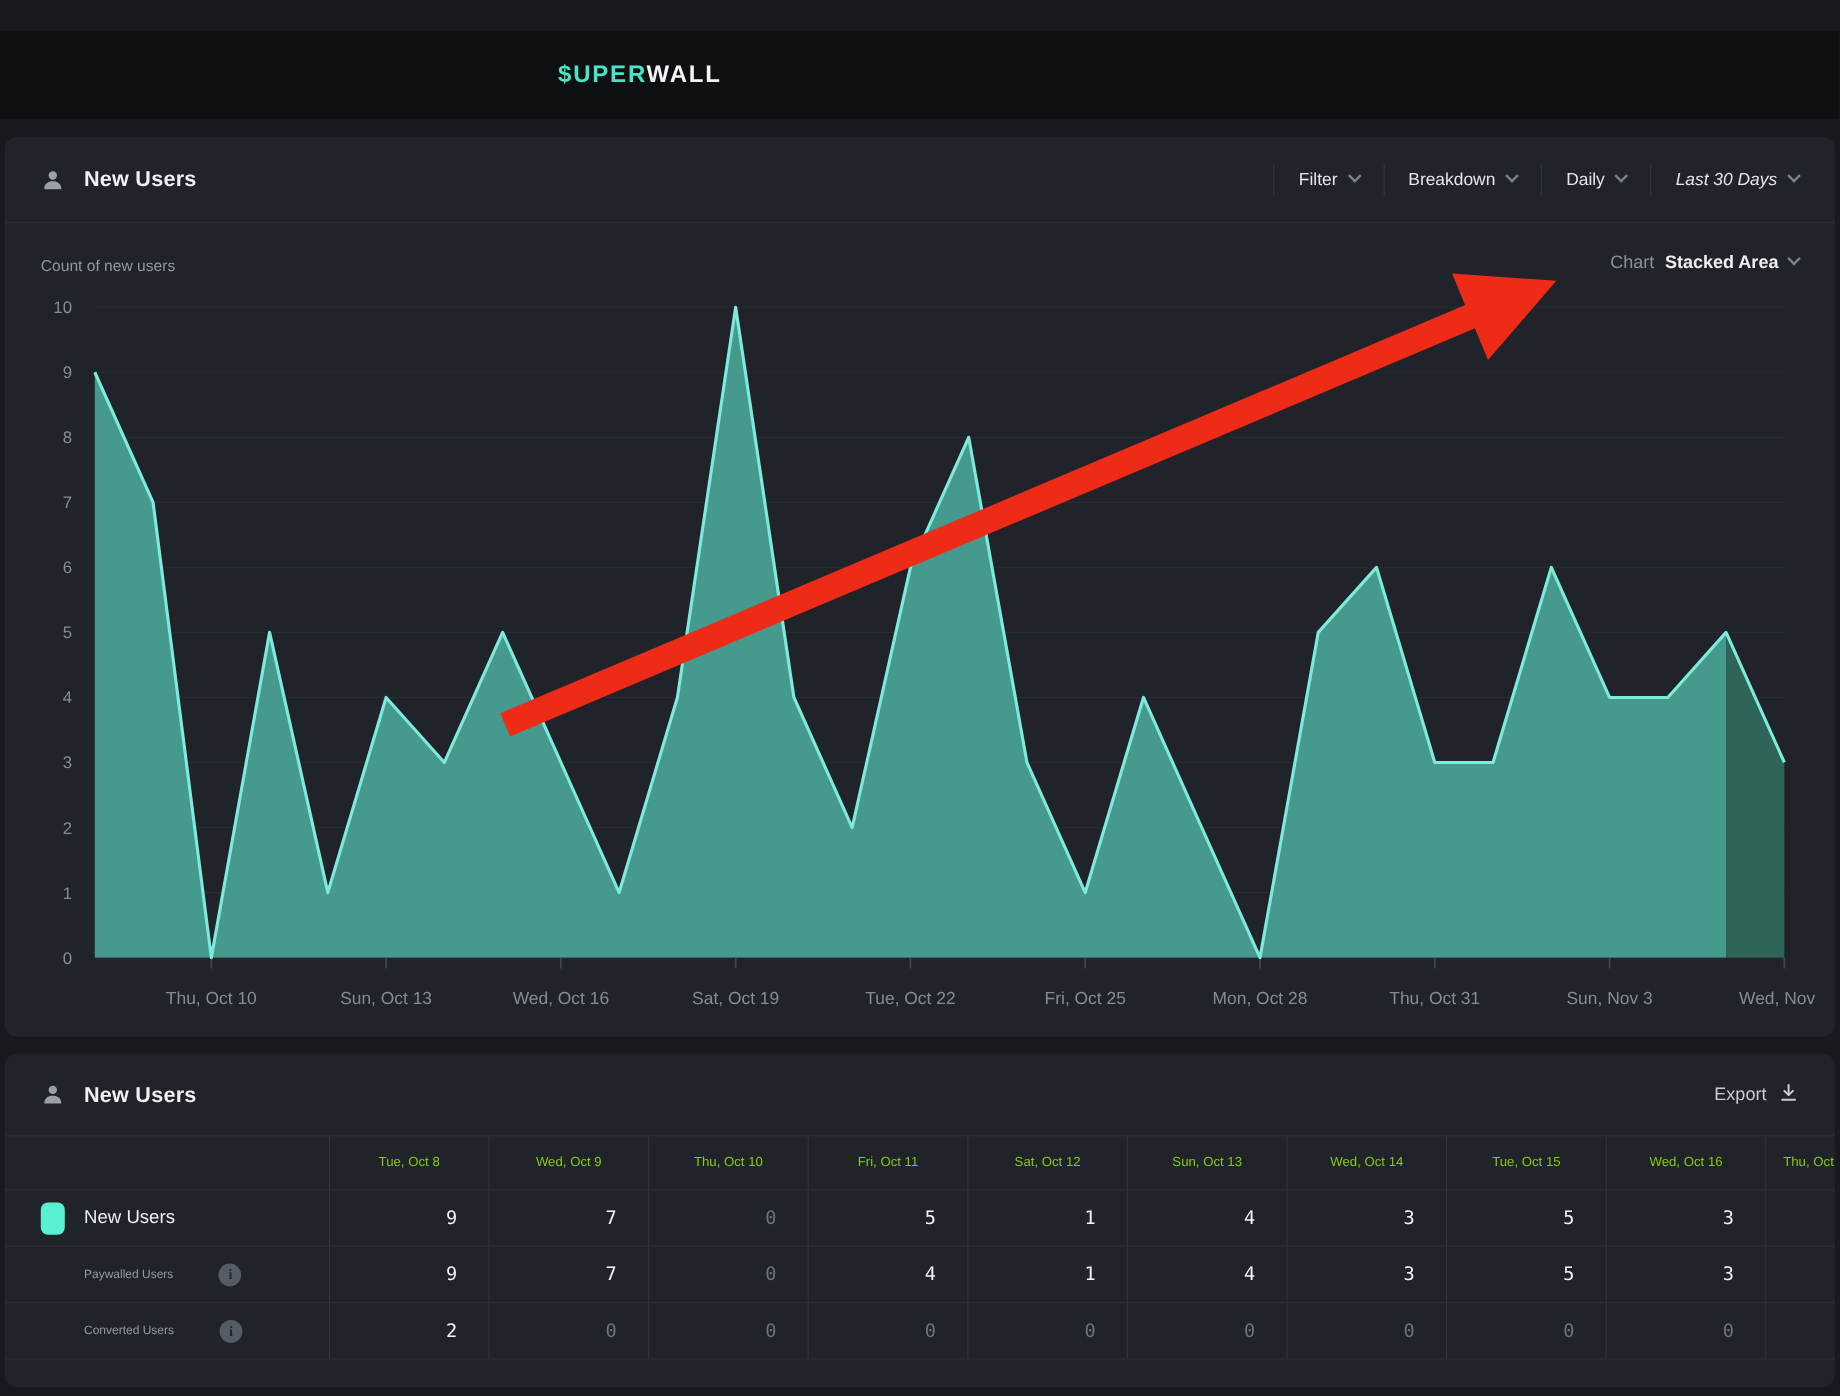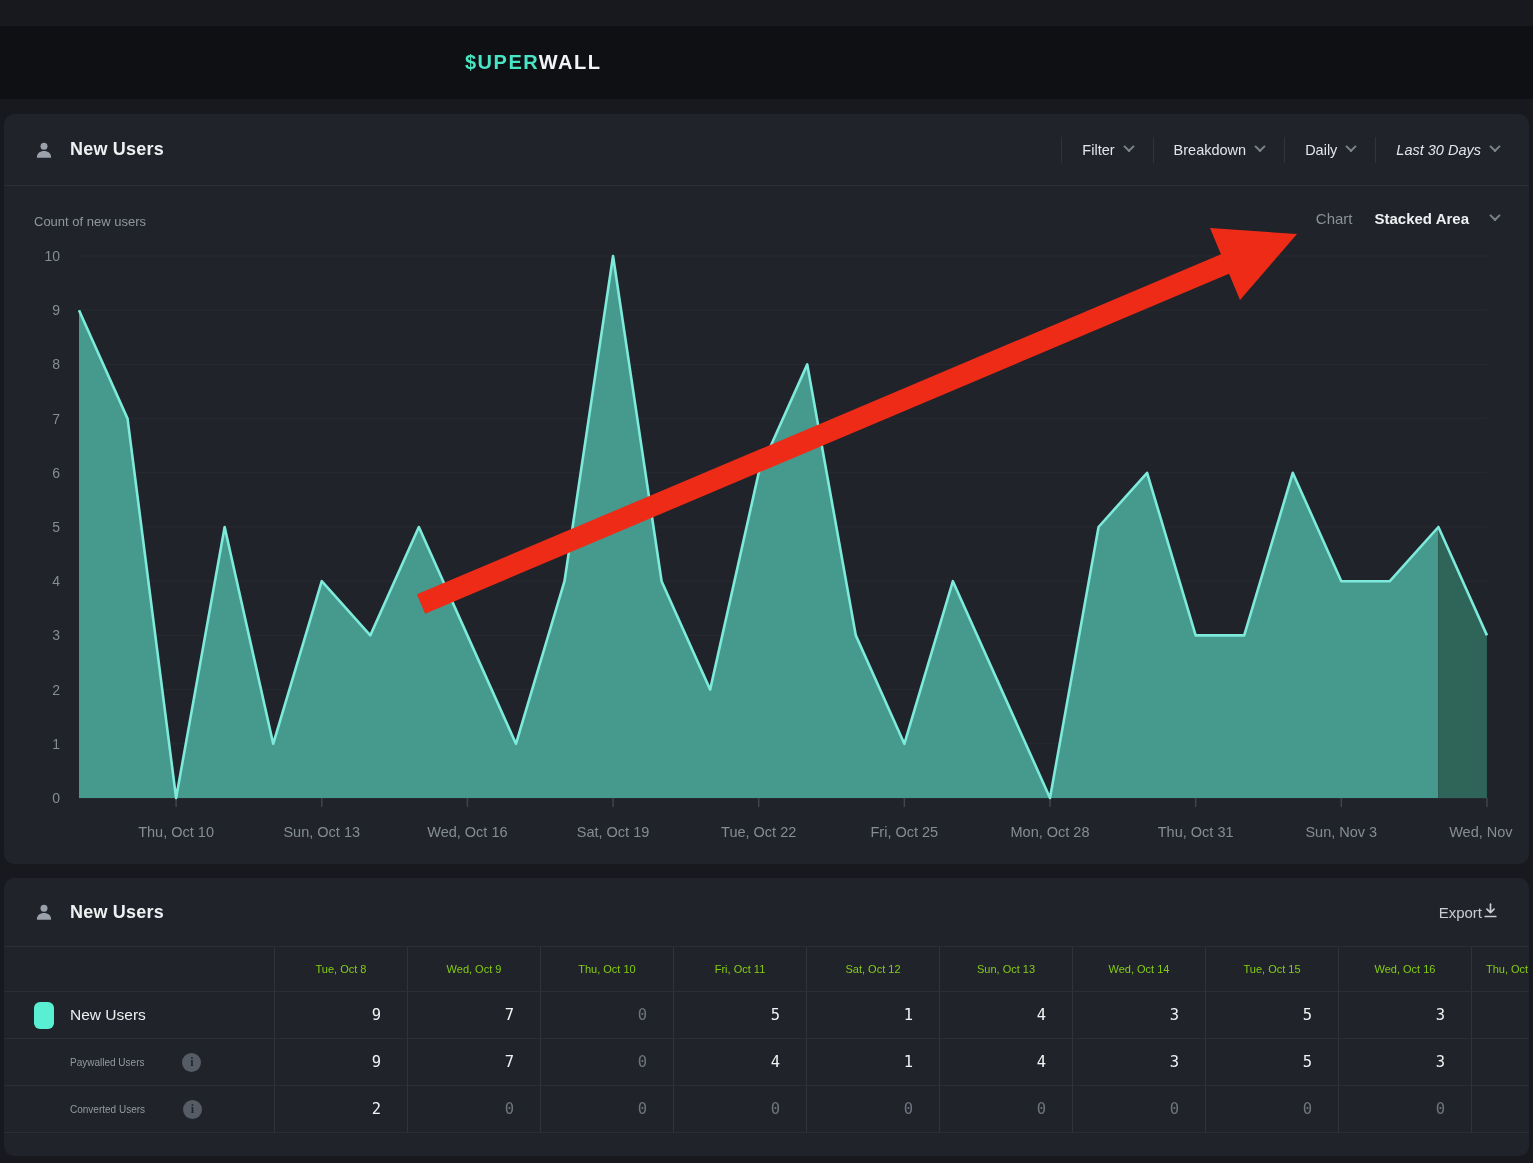--- a/index.html
+++ b/index.html
@@ -21,28 +21,28 @@
   .person-icon svg { display:block; }
   
   .controls { display:flex; align-items:center;justify-content:flex-end; }
   .ctrl { display:flex; align-items:center; gap:10px; padding:0 20px; color:#e2e5e9;
           font-size:14.5px; cursor:pointer; }
   .ctrl-div { width:1px; height:26px; background:#30343b; }
   .chev { width:8px; height:8px; border-right:2px solid #7c828c; border-bottom:2px solid #7c828c;
           transform:rotate(45deg) translate(-1px,-1px); margin-top:-3px; }
   
   .subtitle { position:absolute; top:100px; left:30px; color:#9097a1; font-size:13px; }
-  .chart-type { position:absolute; top:96px; right:30px; display:flex; align-items:center; gap:22px;
+  .chart-type { position:absolute; top:96px; right:30px; display:flex; align-items:center; gap:9px;
                 font-size:15px; cursor:pointer; }
   .chart-type .lbl { color:#8a9099; }
   .chart-type .val { color:#eef0f2; font-weight:bold; }
   .plot-svg { position:absolute; inset:0; pointer-events:none; }
   
   .panel-table .panel-head { height:68px; border-bottom:none; }
-  .export-btn { display:flex; align-items:center; color:#c9cdd3; font-size:15px; cursor:pointer; }
+  .export-btn { display:flex; align-items:center; gap:10px; color:#c9cdd3; font-size:15px; cursor:pointer; }
   .t-row { display:grid; grid-template-columns:270px repeat(9,133px) minmax(0,1fr); }
   .t-row.hdr { height:46px; border-top:1px solid #2b2e35; }
   .t-row.body { height:47px; }
   .t-cell { display:flex; align-items:center; border-bottom:1px solid #2b2e35; overflow:hidden; }
   .t-cell.data { border-left:1px solid #30333a; justify-content:flex-end; padding-right:26px; }
   .t-cell.hcell { justify-content:center; color:#84cc16; font-size:11px; padding-right:0; }
   .t-cell.hcell.clip { justify-content:flex-start; padding-left:14px; white-space:nowrap; }
   .t-cell.label { padding-left:30px; }
   .num { font-family:"DejaVu Sans Mono", monospace; font-size:15.5px; color:#f0f2f4; }
   .num.zero { color:#6e747e; }

